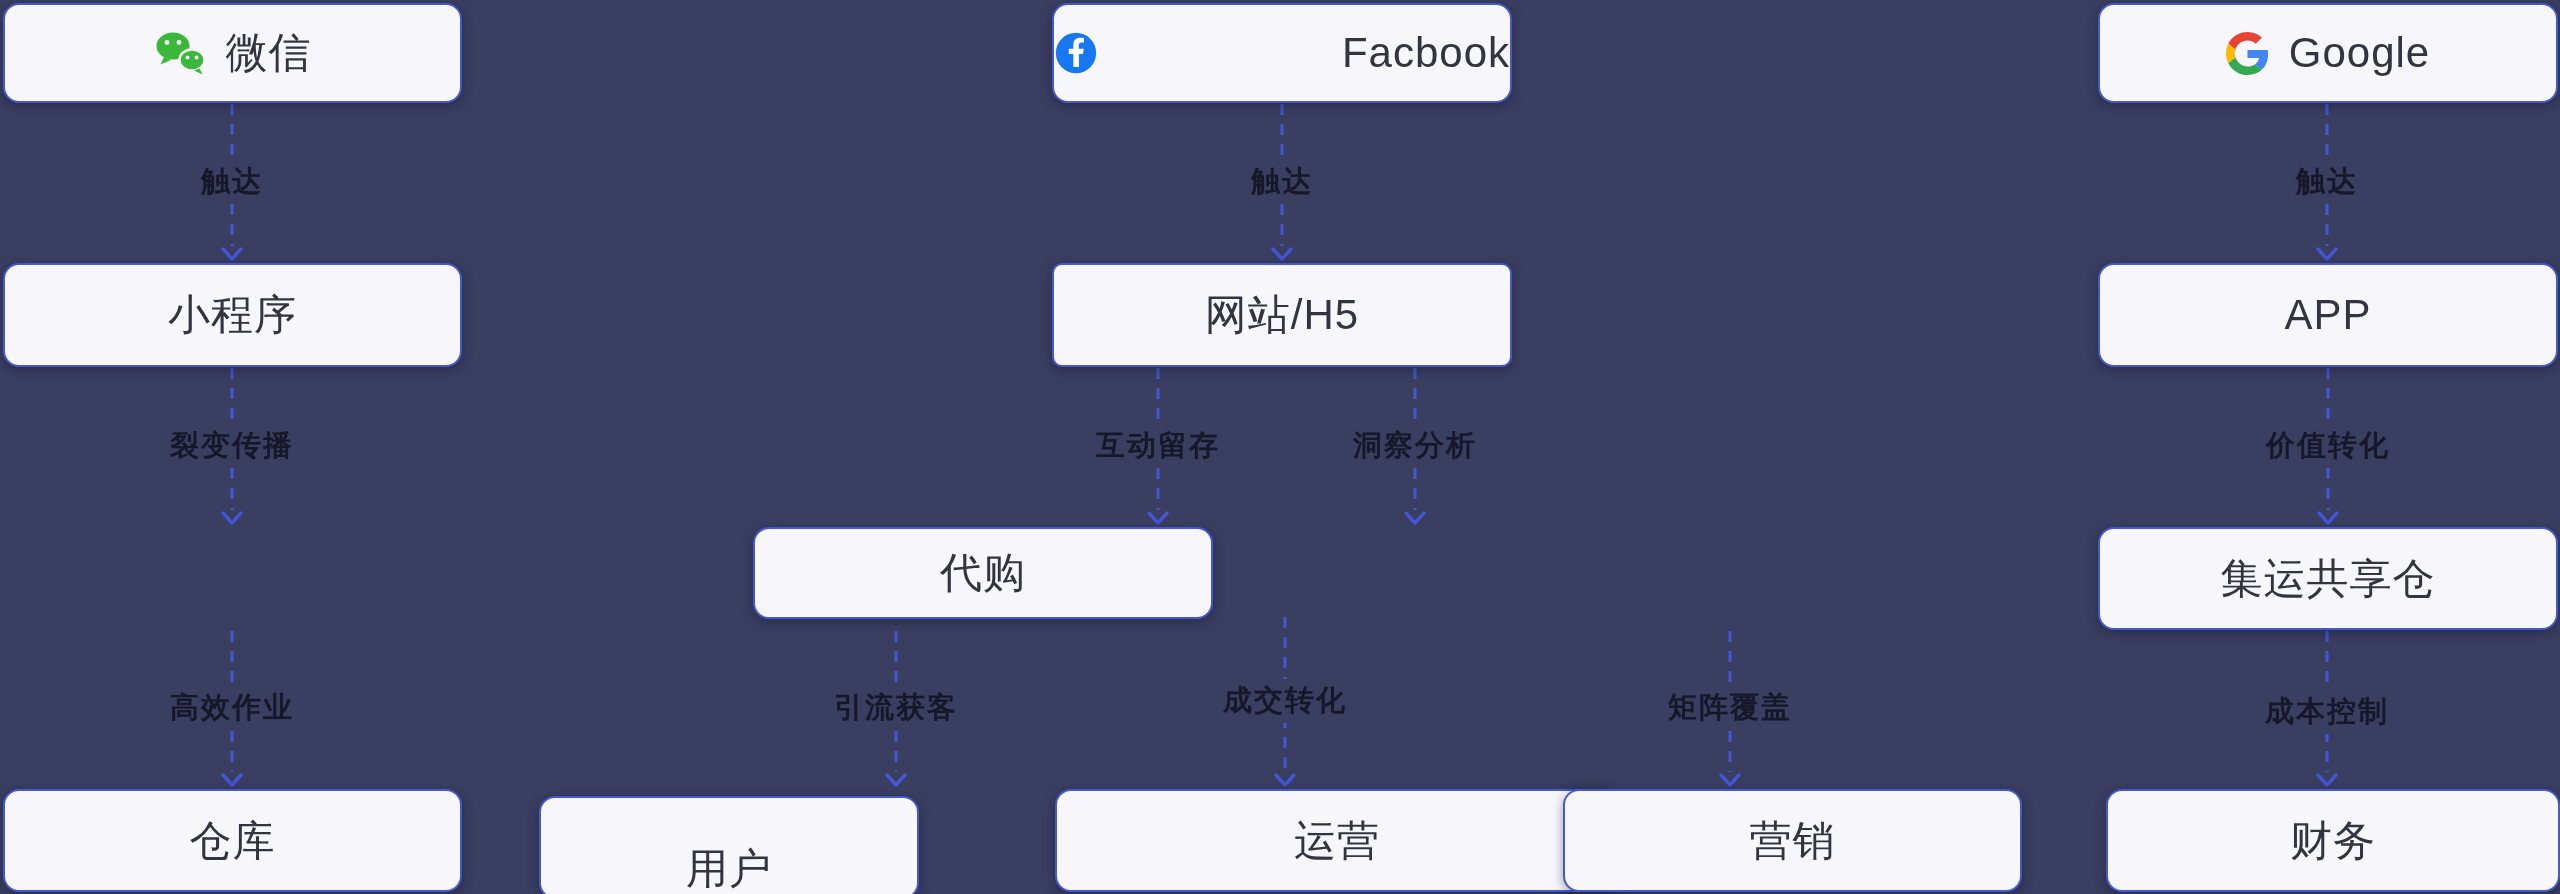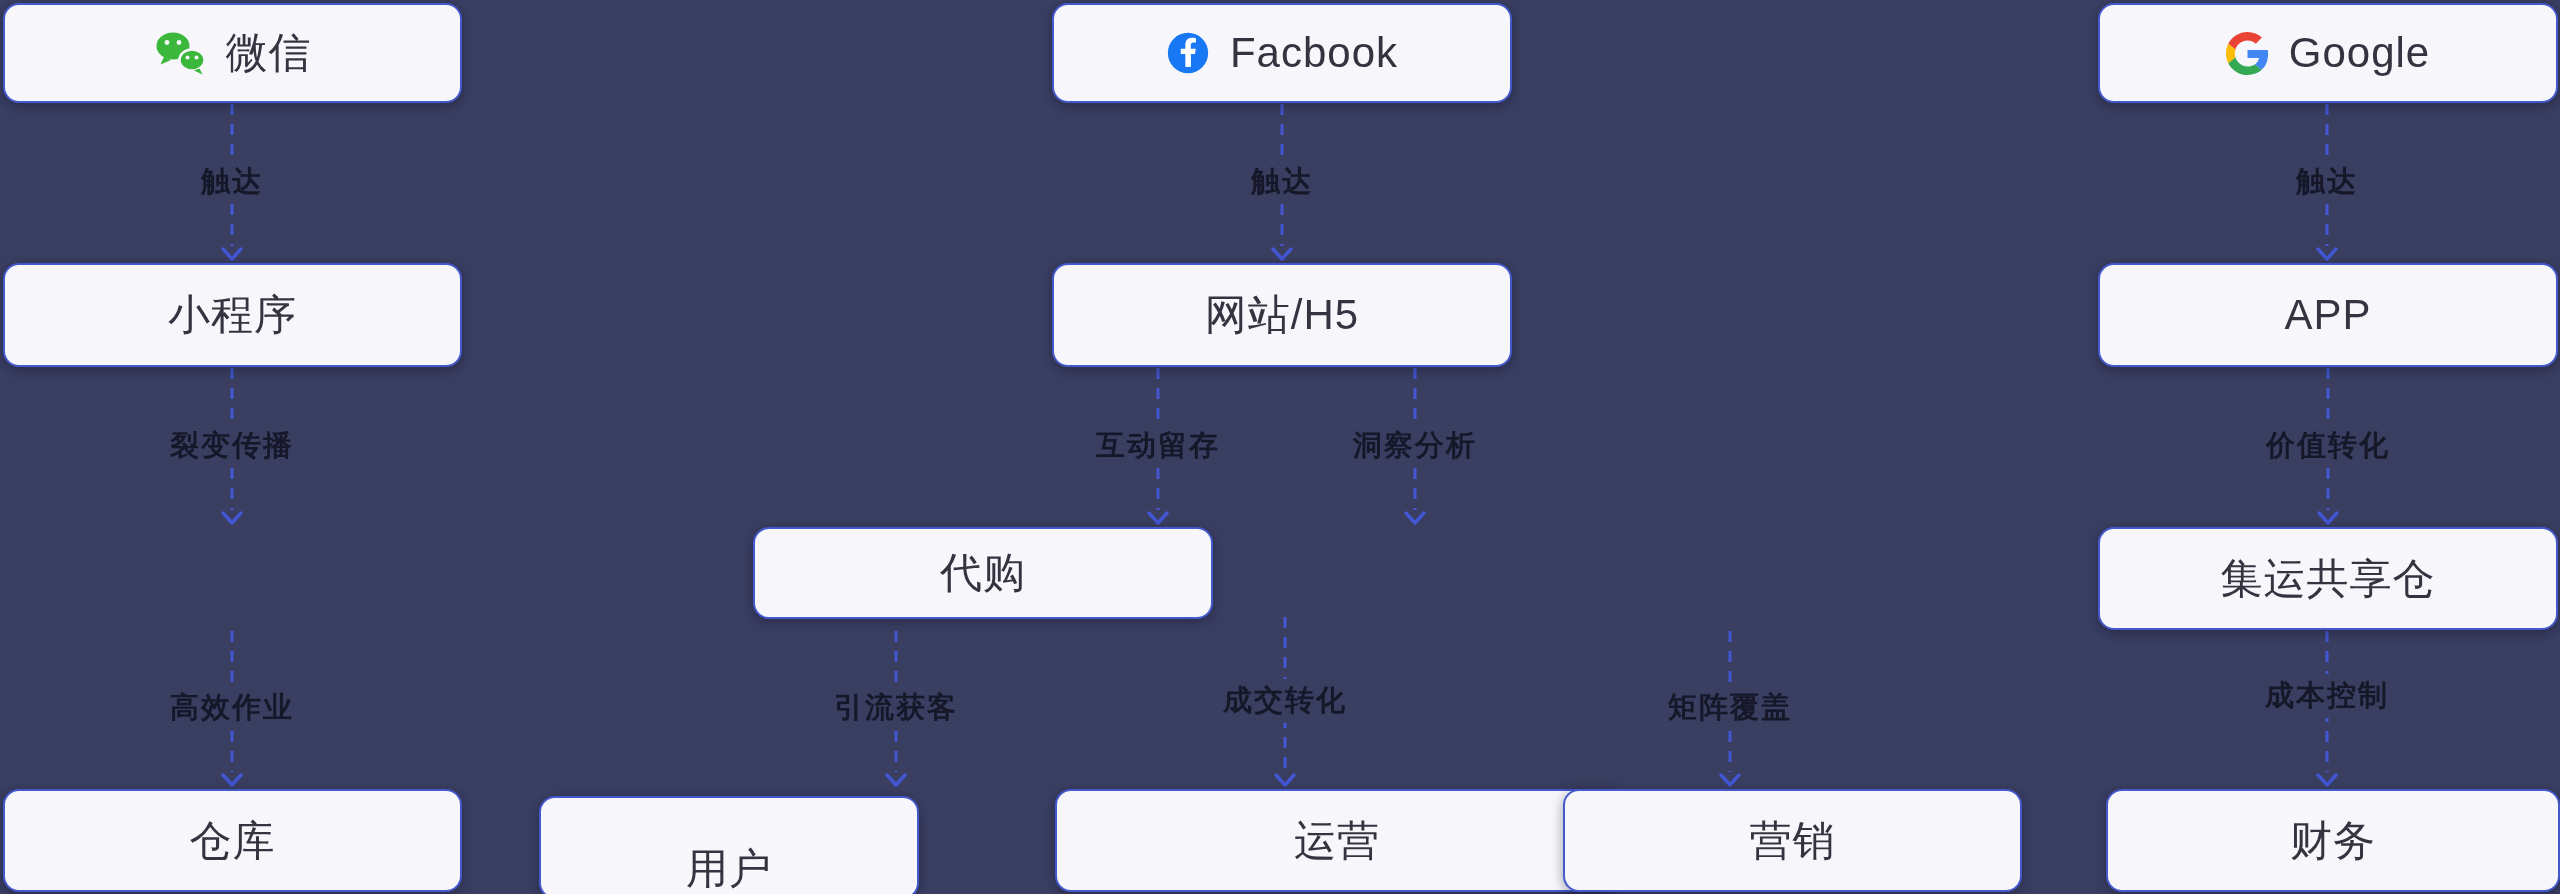--- a/index.html
+++ b/index.html
@@ -95,21 +95,21 @@
        <circle cx="13" cy="12.5" r="2.4" fill="#f6f6fb"></circle>
        <circle cx="25" cy="12.5" r="2.4" fill="#f6f6fb"></circle>
        <ellipse cx="38" cy="30" rx="12.5" ry="10.5" fill="#3BB83B" stroke="#f6f6fb" stroke-width="2.5"></ellipse>
        <path d="M45.5 38.5 L48.5 44.5 L40 40.5 Z" fill="#3BB83B"></path>
        <circle cx="33.5" cy="27.5" r="2" fill="#f6f6fb"></circle>
        <circle cx="42.5" cy="27.5" r="2" fill="#f6f6fb"></circle>
      </svg>
       </span>
       <span class="label">微信</span>
     </div>
-    <div class="node brand" style="left: 1052px; top: 3px; width: 460px; height: 100px;">
+    <div class="node brand" style="left: 1052px; top: 3px; width: 460px; height: 100px; justify-content: space-between;">
       <span class="icon">
         <svg width="44" height="44" viewBox="0 0 48 48">
        <circle cx="24" cy="24" r="22" fill="#1877F2"></circle>
        <path fill="#ffffff" d="M31.6 25.1l.9-5.7h-5.5v-3.7c0-1.6.8-3.1 3.2-3.1h2.5V7.8
          c-1.4-.2-2.9-.4-4.3-.4-4.4 0-7.3 2.7-7.3 7.5v4.5h-5v5.7h5V39
          c1 .16 2 .24 3.1.24 1 0 2-.08 3-.24V25.1h4.4z"></path>
      </svg>
       </span>
       <span class="label">Facbook</span>
     </div>
@@ -120,21 +120,21 @@
        <path fill="#4285F4" d="M46.98 24.55c0-1.57-.15-3.09-.38-4.55H24v9.02h12.94c-.58 2.96-2.26 5.48-4.78 7.18l7.73 6c4.51-4.18 7.09-10.36 7.09-17.65z"></path>
        <path fill="#FBBC05" d="M10.53 28.59c-.48-1.45-.76-2.99-.76-4.59s.27-3.14.76-4.59l-7.98-6.19C.92 16.46 0 20.12 0 24c0 3.88.92 7.54 2.56 10.78l7.97-6.19z"></path>
        <path fill="#34A853" d="M24 48c6.48 0 11.93-2.13 15.89-5.81l-7.73-6c-2.15 1.45-4.92 2.3-8.16 2.3-6.26 0-11.57-4.22-13.47-9.91l-7.98 6.19C6.51 42.62 14.62 48 24 48z"></path>
      </svg>
       </span>
       <span class="label">Google</span>
     </div>
     <div class="node" style="left: 3px; top: 263px; width: 459px; height: 104px;">
       <span class="label">小程序</span>
     </div>
-    <div class="node" style="left: 1052px; top: 263px; width: 460px; height: 104px;">
+    <div class="node" style="left: 1052px; top: 263px; width: 460px; height: 104px; border-radius: 10px;">
       <span class="label">网站/H5</span>
     </div>
     <div class="node" style="left: 2098px; top: 263px; width: 460px; height: 104px;">
       <span class="label">APP</span>
     </div>
     <div class="node" style="left: 753px; top: 527px; width: 460px; height: 92px;">
       <span class="label">代购</span>
     </div>
     <div class="node" style="left: 2098px; top: 527px; width: 460px; height: 103px;">
       <span class="label">集运共享仓</span>
@@ -158,14 +158,14 @@
     <div class="edge-label" style="left: 1282px; top: 181.5px;">触达</div>
     <div class="edge-label" style="left: 2327px; top: 181.5px;">触达</div>
     <div class="edge-label" style="left: 232px; top: 445.5px;">裂变传播</div>
     <div class="edge-label" style="left: 1158px; top: 445.5px;">互动留存</div>
     <div class="edge-label" style="left: 1415px; top: 445.5px;">洞察分析</div>
     <div class="edge-label" style="left: 2328px; top: 445.5px;">价值转化</div>
     <div class="edge-label" style="left: 232px; top: 708px;">高效作业</div>
     <div class="edge-label" style="left: 896px; top: 708px;">引流获客</div>
     <div class="edge-label" style="left: 1285px; top: 701px;">成交转化</div>
     <div class="edge-label" style="left: 1730px; top: 708px;">矩阵覆盖</div>
-    <div class="edge-label" style="left: 2327px; top: 696px;">成本控制</div>
+    <div class="edge-label" style="left: 2327px; top: 712px;">成本控制</div>
   </div>
 
 </body></html>

